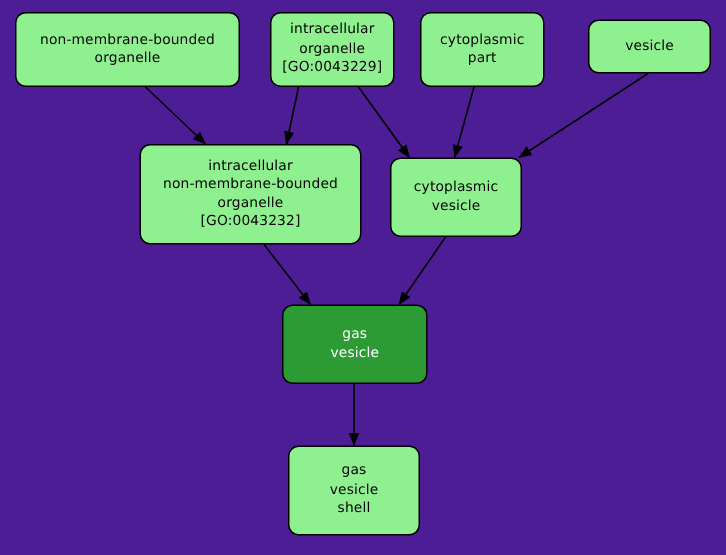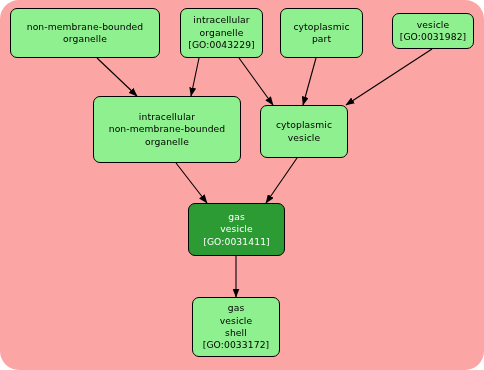--- a/index.html
+++ b/index.html
@@ -7,23 +7,22 @@
     padding: 0;
     background: #ffffff;
   }
   body {
     font-family: "DejaVu Sans", sans-serif;
   }
   #canvas {
     position: relative;
     width: 484px;
     height: 370px;
-    background: #fca5a5;
+    background: #4c1d95;
     overflow: hidden;
-    border-radius: 19px;
   }
   #edge-layer {
     position: absolute;
     left: 0;
     top: 0;
     width: 484px;
     height: 370px;
     pointer-events: none;
   }
   .go-node {
@@ -85,37 +84,35 @@
         <span class="ln">intracellular</span>
         <span class="ln">organelle</span>
         <span class="ln">[GO:0043229]</span>
       </div>
       <div class="go-node" style="left: 280px; top: 8px; width: 83px; height: 50px;">
         <span class="ln">cytoplasmic</span>
         <span class="ln">part</span>
       </div>
       <div class="go-node" style="left: 392px; top: 13px; width: 82px; height: 36px;">
         <span class="ln">vesicle</span>
-        <span class="ln">[GO:0031982]</span>
       </div>
       <div class="go-node" style="left: 93px; top: 96px; width: 148px; height: 67px;">
         <span class="ln">intracellular</span>
         <span class="ln">non-membrane-bounded</span>
         <span class="ln">organelle</span>
+        <span class="ln">[GO:0043232]</span>
       </div>
       <div class="go-node" style="left: 260px; top: 105px; width: 88px; height: 53px;">
         <span class="ln">cytoplasmic</span>
         <span class="ln">vesicle</span>
       </div>
       <div class="go-node highlight" style="left: 188px; top: 203px; width: 97px; height: 53px;">
         <span class="ln">gas</span>
         <span class="ln">vesicle</span>
-        <span class="ln">[GO:0031411]</span>
       </div>
       <div class="go-node" style="left: 192px; top: 297px; width: 88px; height: 60px;">
         <span class="ln">gas</span>
         <span class="ln">vesicle</span>
         <span class="ln">shell</span>
-        <span class="ln">[GO:0033172]</span>
       </div>
     </div>
 
 </div>
 
 </body></html>

